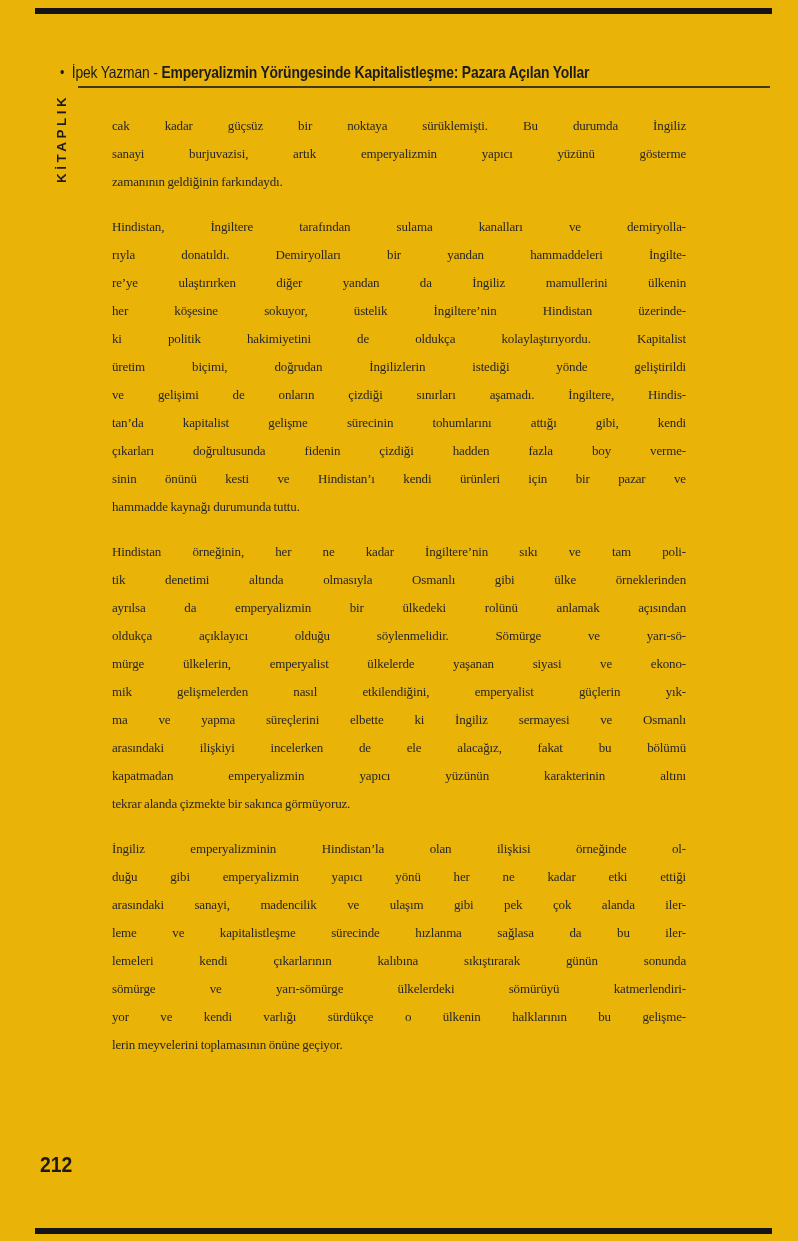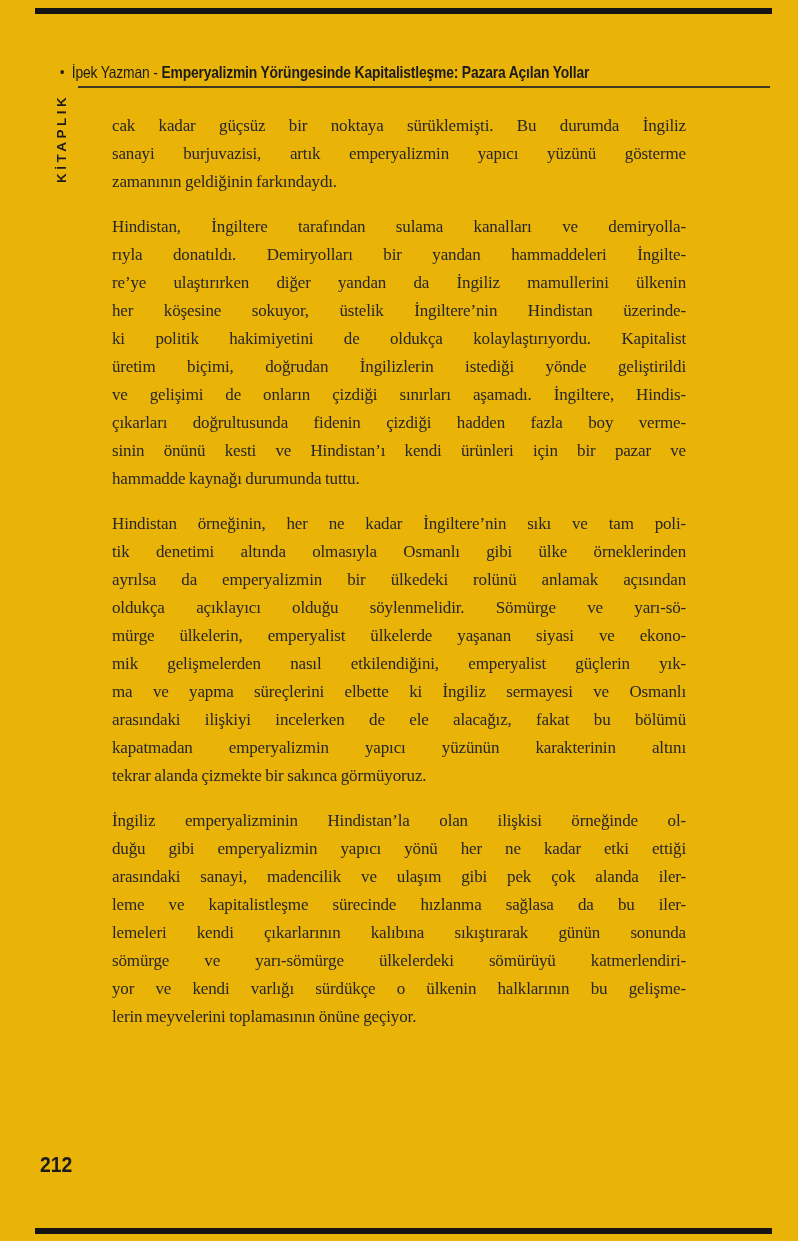--- a/index.html
+++ b/index.html
@@ -69,21 +69,21 @@
     letter-spacing: 3.5px;
     color: #1b1b1b;
   }
 
   
   .body-text {
     position: absolute;
     left: 112px;
     top: 112px;
     width: 574px;
-    font-size: 17px;
+    font-size: 13px;
     line-height: 28px;
     letter-spacing: -0.15px;
     word-spacing: -0.5px;
     color: #262626;
   }
   .paragraph { margin: 0 0 17px 0; }
   .line {
     text-align: justify;
     text-align-last: justify;
     white-space: normal;
@@ -128,20 +128,21 @@
         <div class="line last">zamanının geldiğinin farkındaydı.</div>
       </div>
       <div class="paragraph">
         <div class="line">Hindistan, İngiltere tarafından sulama kanalları ve demiryolla-</div>
         <div class="line">rıyla donatıldı. Demiryolları bir yandan hammaddeleri İngilte-</div>
         <div class="line">re’ye ulaştırırken diğer yandan da İngiliz mamullerini ülkenin</div>
         <div class="line">her köşesine sokuyor, üstelik İngiltere’nin Hindistan üzerinde-</div>
         <div class="line">ki politik hakimiyetini de oldukça kolaylaştırıyordu. Kapitalist</div>
         <div class="line">üretim biçimi, doğrudan İngilizlerin istediği yönde geliştirildi</div>
         <div class="line">ve gelişimi de onların çizdiği sınırları aşamadı. İngiltere, Hindis-</div>
+        <div class="line">tan’da kapitalist gelişme sürecinin tohumlarını attığı gibi, kendi</div>
         <div class="line">çıkarları doğrultusunda fidenin çizdiği hadden fazla boy verme-</div>
         <div class="line">sinin önünü kesti ve Hindistan’ı kendi ürünleri için bir pazar ve</div>
         <div class="line last">hammadde kaynağı durumunda tuttu.</div>
       </div>
       <div class="paragraph">
         <div class="line">Hindistan örneğinin, her ne kadar İngiltere’nin sıkı ve tam poli-</div>
         <div class="line">tik denetimi altında olmasıyla Osmanlı gibi ülke örneklerinden</div>
         <div class="line">ayrılsa da emperyalizmin bir ülkedeki rolünü anlamak açısından</div>
         <div class="line">oldukça açıklayıcı olduğu söylenmelidir. Sömürge ve yarı-sö-</div>
         <div class="line">mürge ülkelerin, emperyalist ülkelerde yaşanan siyasi ve ekono-</div>

